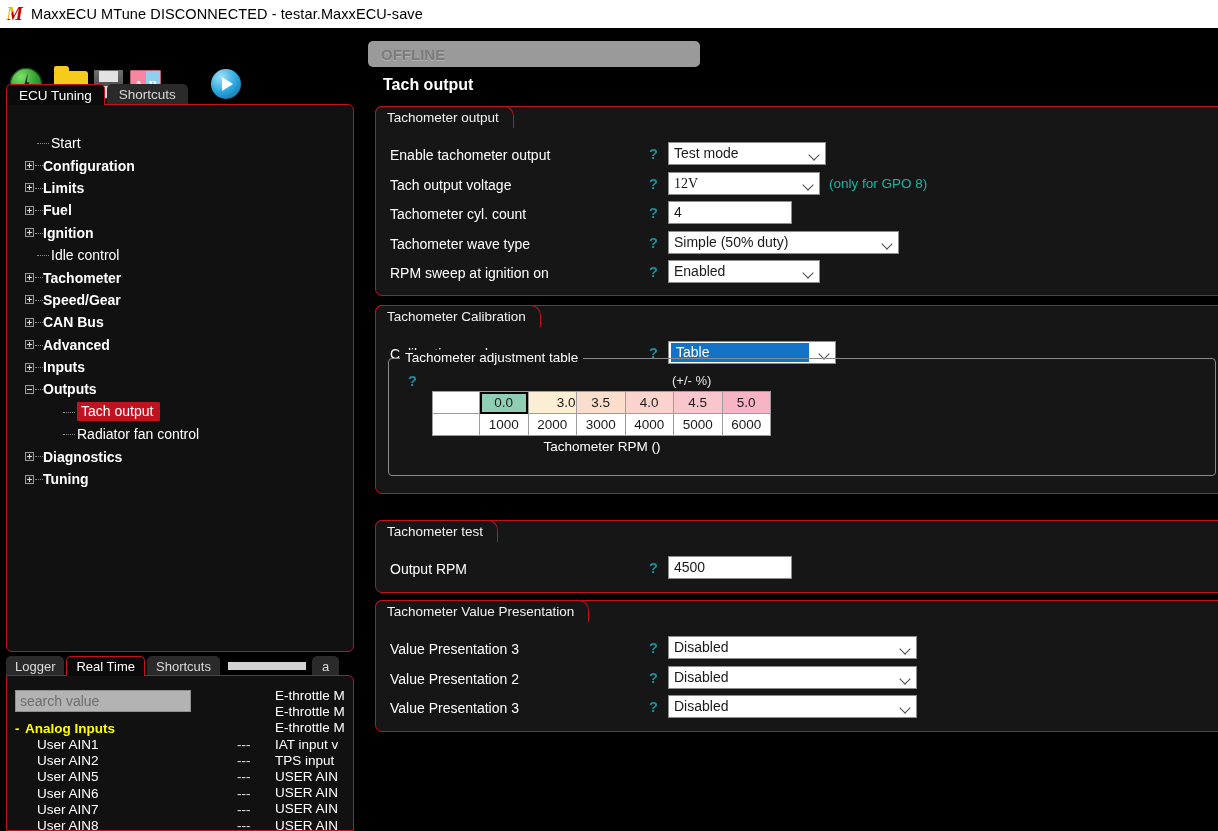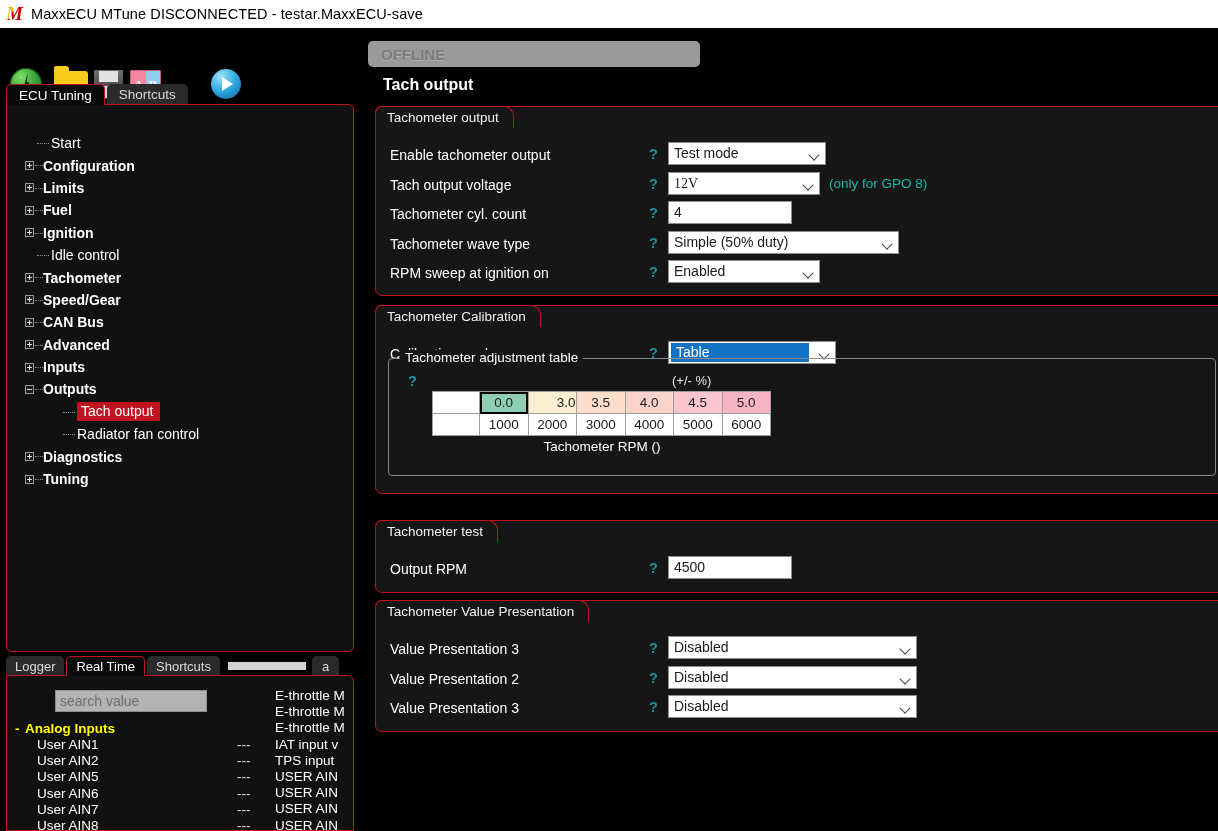--- a/index.html
+++ b/index.html
@@ -174,23 +174,23 @@
   }
   .bltab.iconish { padding: 0 10px; }
 
   
   #bl-panel {
     position: absolute; left: 6px; top: 675px; width: 348px; height: 156px;
     background: #111111; border: 1px solid #c1121f; border-radius: 0 6px 0 0;
     overflow: hidden;
   }
   #search-box {
-    position: absolute; left: 8px; top: 14px; width: 152px; height: 22px;
+    position: absolute; left: 8px; top: 14px; width: 176px; height: 22px;
     background: #b3b3b3; border: 1px solid #8f8f8f;
-    font-size: 14px; color: #6e6e6e; padding-left: 4px; line-height: 20px; margin-left: 40px;
+    font-size: 14px; color: #6e6e6e; padding-left: 4px; line-height: 20px;
   }
   #rt-list { position: absolute; left: 8px; top: 44px; width: 340px; }
   .rt-group {
     font-size: 13.5px; font-weight: bold; color: #ffff00; height: 17px;
     display: flex; align-items: center;
   }
   .rt-group .minus {
     display: inline-block; width: 8px; margin-right: 2px;
   }
   .rt-row { height: 16.2px; position: relative; font-size: 13.5px; color: #ffffff; }

